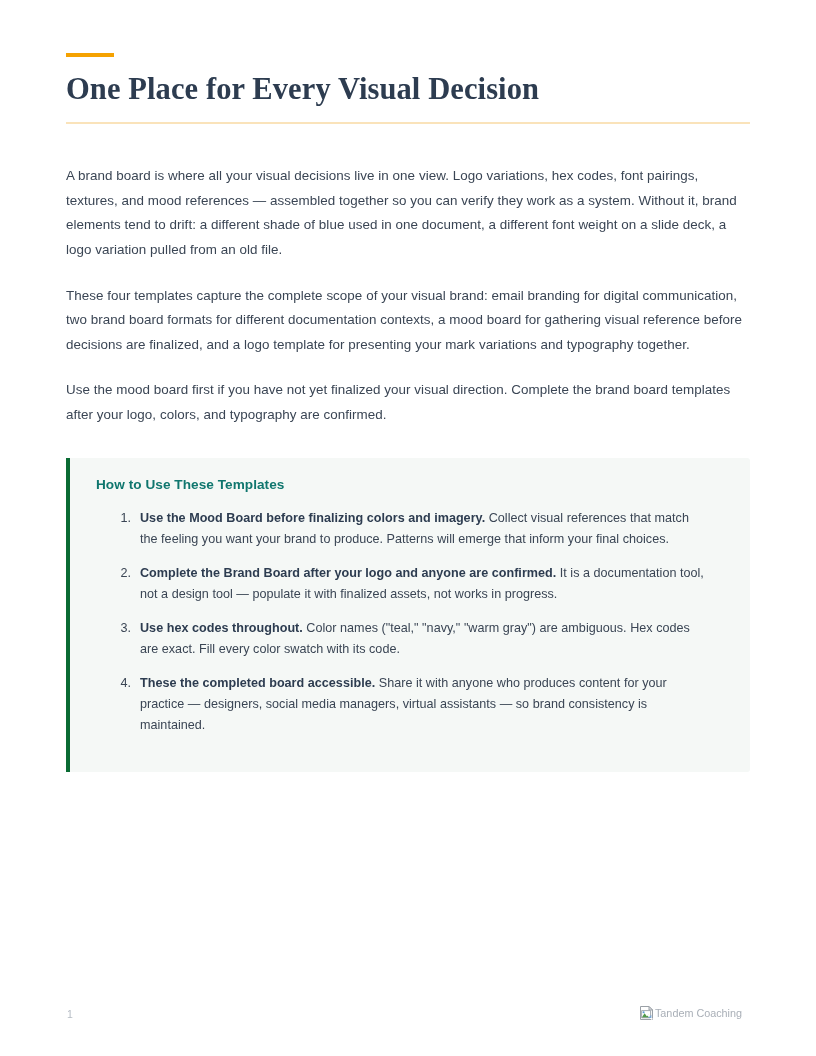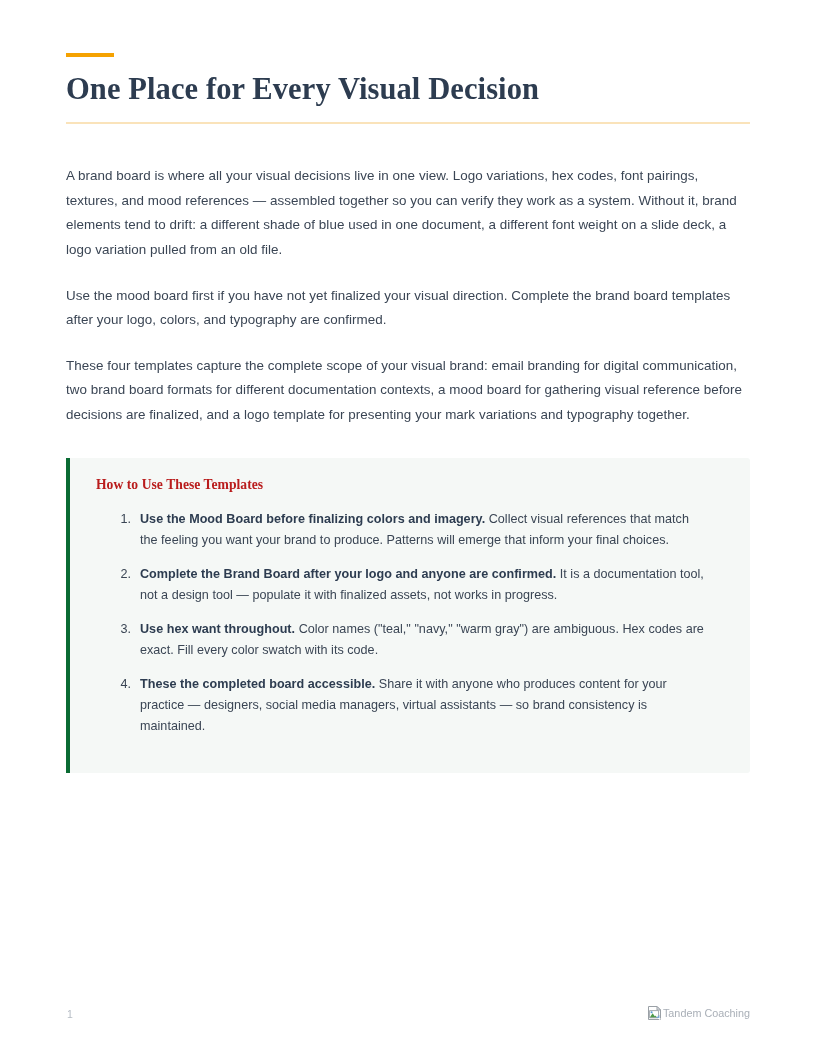--- a/index.html
+++ b/index.html
@@ -68,24 +68,23 @@
     border-left: 4px solid #0a6b33;
     border-radius: 0 3px 3px 0;
     padding: 19px 26px 20px 26px;
     box-sizing: border-box;
     width: 684px;
   }
 
   .callout-title {
     font-size: 13.6px;
     font-weight: bold;
-    color: #b91c1c;
+    color: #0f766e;
     margin: 0 0 13px 0;
     letter-spacing: 0.05px;
-    font-family: Liberation Serif, serif;
   }
 
   .callout-list {
     margin: 16px;
     padding: 0;
     list-style: none;
     counter-reset: howto;
   }
 
   .callout-list li {
@@ -127,21 +126,21 @@
   .page-number {
     position: absolute;
     left: 1px;
     top: 5px;
     font-size: 10.5px;
     color: #b6bcc4;
   }
 
   .footer-brand {
     position: absolute;
-    right: 0;
+    right: 8px;
     top: 2px;
     display: flex;
     align-items: center;
     gap: 0px;
   }
 
   .broken-img-icon {
     width: 16px;
     height: 16px;
     flex: 0 0 auto;
@@ -161,36 +160,36 @@
 <div class="page">
 
   <div class="accent-bar"></div>
 
   <h1 class="page-title">One Place for Every Visual Decision</h1>
 
   <div class="title-rule"></div>
 
   <p class="body-par par-1">A brand board is where all your visual decisions live in one view. Logo variations, hex codes, font pairings, textures, and mood references — assembled together so you can verify they work as a system. Without it, brand elements tend to drift: a different shade of blue used in one document, a different font weight on a slide deck, a logo variation pulled from an old file.</p>
 
+  <p class="body-par par-2">These four templates capture the complete scope of your visual brand: email branding for digital communication, two brand board formats for different documentation contexts, a mood board for gathering visual reference before decisions are finalized, and a logo template for presenting your mark variations and typography together.</p>
+
   <p class="body-par par-3">Use the mood board first if you have not yet finalized your visual direction. Complete the brand board templates after your logo, colors, and typography are confirmed.</p>
-
-  <p class="body-par par-2">These four templates capture the complete scope of your visual brand: email branding for digital communication, two brand board formats for different documentation contexts, a mood board for gathering visual reference before decisions are finalized, and a logo template for presenting your mark variations and typography together.</p>
 
   <div class="callout">
     <div class="callout-title">How to Use These Templates</div>
 
     <ol class="callout-list">
       <li>
         <b>Use the Mood Board before finalizing colors and imagery.</b><span> Collect visual references that match the feeling you want your brand to produce. Patterns will emerge that inform your final choices.</span>
       </li>
       <li>
         <b>Complete the Brand Board after your logo and anyone are confirmed.</b><span> It is a documentation tool, not a design tool — populate it with finalized assets, not works in progress.</span>
       </li>
       <li>
-        <b>Use hex want throughout.</b><span> Color names ("teal," "navy," "warm gray") are ambiguous. Hex codes are exact. Fill every color swatch with its code.</span>
+        <b>Use hex codes throughout.</b><span> Color names ("teal," "navy," "warm gray") are ambiguous. Hex codes are exact. Fill every color swatch with its code.</span>
       </li>
       <li>
         <b>These the completed board accessible.</b><span> Share it with anyone who produces content for your practice — designers, social media managers, virtual assistants — so brand consistency is maintained.</span>
       </li>
     </ol>
   </div>
 
   <div class="footer">
     <div class="page-number">1</div>
 

